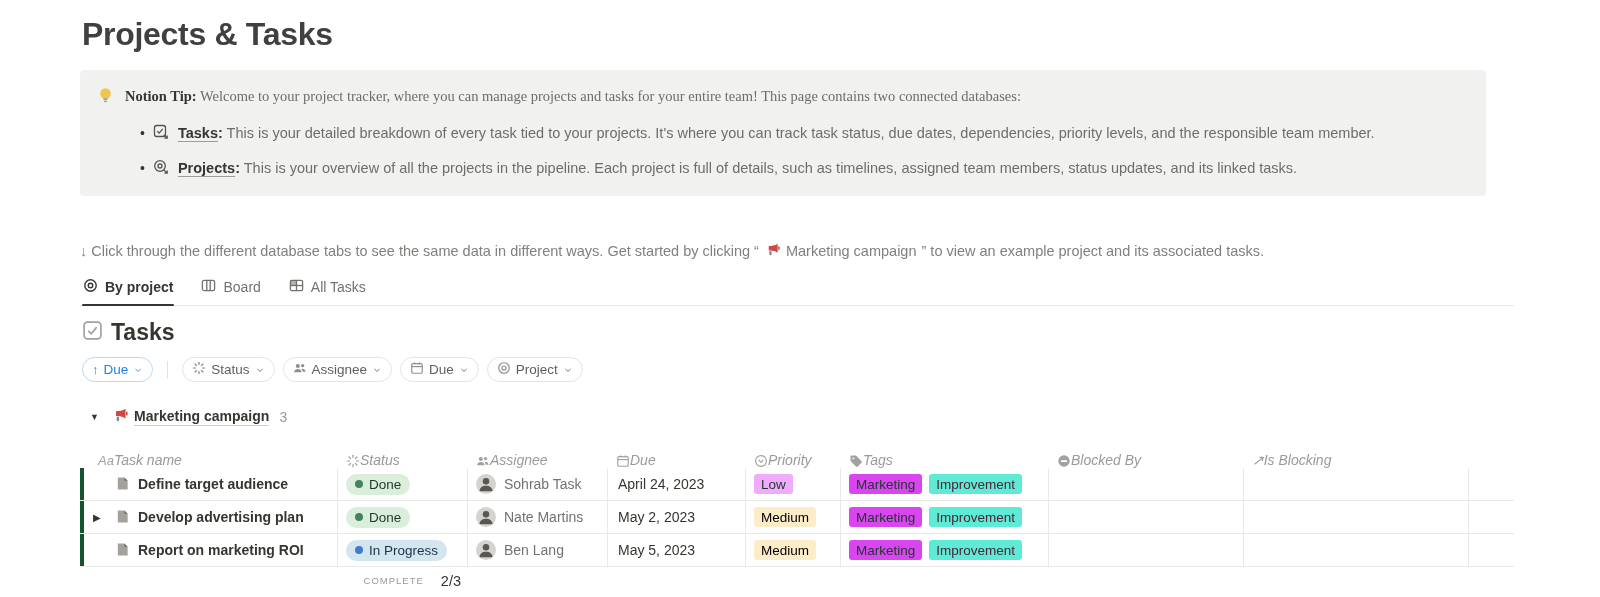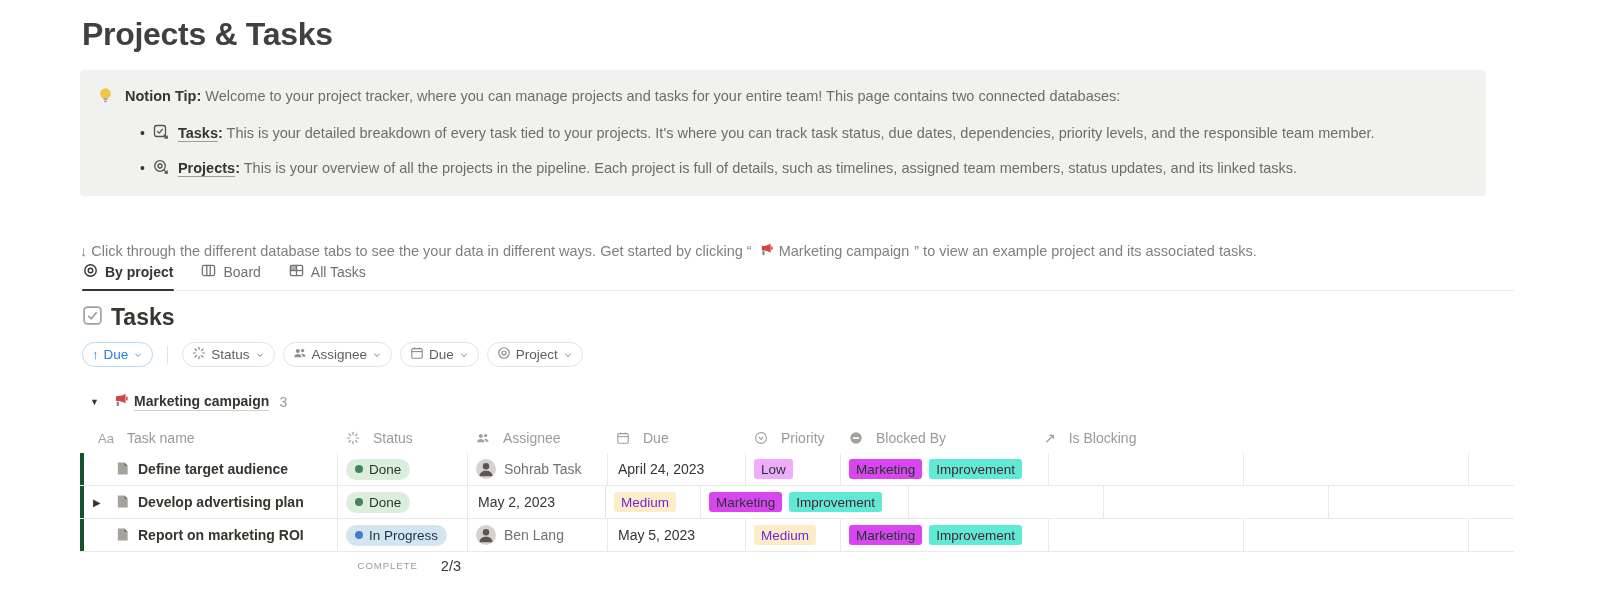--- a/index.html
+++ b/index.html
@@ -4,35 +4,35 @@
 <style>
   * { box-sizing: border-box; margin: 0; padding: 0; }
   html,body { width:1600px; height:597px; background:#fff; overflow:hidden; }
   body { font-family:"Liberation Sans", sans-serif; color:#37352f; }
   .content { position:absolute; left:80px; top:0; width:1434px; padding-top:16px; }
 
   h1.page-title { font-size:32px; font-weight:700; letter-spacing:-0.3px; color:#404040; margin-left:2px; }
 
   
   .callout { margin-top:17px; width:1406px; background:#f1f1ef; border-radius:4px; padding:15px 16px; font-size:14.5px; line-height:22px; color:#6e6d69; }
-  .callout-lead { display:flex; align-items:flex-start; gap:9px; }
+  .callout-lead { display:flex; align-items:flex-start; gap:9px;font-family:Liberation Serif, serif; }
   .callout-lead .bulb { flex:0 0 20px; margin-top:1px; }
   .lead-bold { font-weight:700; color:#37352f; }
   .bullet-row { display:flex; align-items:flex-start; gap:8px; padding-left:44px; margin-top:11px; }
   .bullet-dot { color:#37352f; flex:0 0 auto; font-size:14px; }
   .bullet-icon { flex:0 0 17px; margin-top:2px; color:#55534e; }
   .bullet-label { font-weight:700; color:#37352f; text-decoration:underline; text-decoration-color:#9f9d99; text-underline-offset:3px; }
   .bullet-colon { font-weight:700; color:#37352f; }
 
   
   .instruction { margin-top:46px; font-size:14.5px; color:#81807c; display:flex; align-items:center; gap:5px; }
   .instruction .mega { margin:0 1px; }
 
   
-  .tabs { display:flex; gap:26px; border-bottom:1px solid #e9e9e7; height:31px; align-items:flex-start; padding-left:2px; }
+  .tabs { margin-top:15px; display:flex; gap:26px; border-bottom:1px solid #e9e9e7; height:31px; align-items:flex-start; padding-left:2px; }
   .tab { display:flex; align-items:center; gap:7px; font-size:14px; color:#73726e; padding:3px 1px 9px; cursor:default; position:relative; }
   .tab.active { color:#37352f; font-weight:700; }
   .tab.active::after { content:""; position:absolute; left:0; right:0; bottom:-1px; height:2px; background:#37352f; border-radius:1px; }
 
   
   .db-heading { margin-top:13px; display:flex; align-items:center; gap:8px; padding-left:2px; }
   .db-heading .db-title { font-size:23px; font-weight:700; color:#37352f; }
 
   
   .filters { margin-top:11px; display:flex; align-items:center; gap:8px; padding-left:2px; }
@@ -45,21 +45,21 @@
   
   .group-row { margin-top:25px; display:flex; align-items:center; padding-left:10px; }
   .group-toggle { width:22px; font-size:9px; color:#37352f; }
   .group-icon { width:16px; margin-right:6px; }
   .group-name { font-size:14px; font-weight:700; color:#37352f; border-bottom:1px solid #cfcdc9; padding-bottom:1px; }
   .group-count { margin-left:10px; font-size:14px; color:#9b9a97; }
 
   
   .table { margin-top:11px; width:1434px; }
   .hrow { display:flex; height:30px; align-items:center; color:#9b9a97; font-size:14px; }
-  .hcell { display:flex; align-items:center; gap:13px; padding:0 8px; height:100%; }
+  .hcell { display:flex; align-items:flex-end; gap:0; padding:0 8px; height:100%;font-style:italic; }
   .hcell svg, .hcell .hicon-text { color:#a3a19d; }
   .hicon-text { font-size:13px; letter-spacing:0; }
   .col-name{width:258px} .col-status{width:130px} .col-assignee{width:140px}
   .col-due{width:138px} .col-priority{width:95px} .col-tags{width:208px}
   .col-blocked{width:195px} .col-blocking{width:225px} .col-extra{width:45px}
   .hcell.col-name { padding-left:18px; }
 
   .trow { display:flex; height:33px; border-bottom:1px solid #e9e9e7; font-size:14px; }
   .trow:first-of-type { border-top:1px solid #e9e9e7; }
   .tcell { display:flex; align-items:center; height:100%; border-right:1px solid #e9e9e7; padding:0 8px; overflow:hidden; }
@@ -74,29 +74,29 @@
 
   .status-pill { display:inline-flex; align-items:center; gap:6px; height:21px; padding:0 9px; border-radius:11px; font-size:13.5px; white-space:nowrap; }
   .status-pill .dot { width:8px; height:8px; border-radius:50%; flex:0 0 8px; }
   .status-pill[data-status="done"] { background:#dbeddb; color:#1c3829; }
   .status-pill[data-status="done"] .dot { background:#458262; }
   .status-pill[data-status="in-progress"] { background:#d3e5ef; color:#183347; }
   .status-pill[data-status="in-progress"] .dot { background:#447acb; }
 
   .chip-sm { display:inline-flex; align-items:center; height:20px; padding:0 7px; border-radius:3px; font-size:13.5px; white-space:nowrap; }
   .chip-sm[data-priority="low"] { background:#f0abfc; color:#1c3829; }
-  .chip-sm[data-priority="medium"] { background:#fdecc8; color:#6d28d9; }
+  .chip-sm[data-priority="medium"] { background:#fdecc8; color:#000000; }
   .tag-green { background:#d946ef; color:#1c3829; margin-right:7px; }
   .tag-pink { background:#5eead4; color:#4c2337; }
 
   .footer-row { display:flex; margin-top:0; height:27px; align-items:center; }
   .f-name { width:258px; }
   .f-status { width:130px; display:flex; justify-content:flex-end; align-items:center; padding-right:7px; }
   .f-label { font-size:9.5px; letter-spacing:1px; color:#9b9a97; }
-  .f-value { font-size:14.5px; color:#37352f; margin-left:23px; }
+  .f-value { font-size:14.5px; color:#37352f; margin-left:17px; }
 </style>
 </head>
 <body>
 
 <div class="content">
 
   <h1 class="page-title">Projects &amp; Tasks</h1>
 
   <div class="callout">
     <div class="callout-lead">
@@ -129,21 +129,21 @@
             <circle cx="7" cy="7" r="5.3" fill="none" stroke="#55534e" stroke-width="1.3"></circle>
             <circle cx="7" cy="7" r="2" fill="none" stroke="#55534e" stroke-width="1.3"></circle>
             <path d="M10.6 10.6 L14.2 14.2 M14.2 11.4 V14.2 H11.4" fill="none" stroke="#55534e" stroke-width="1.3"></path>
           </svg>
       </span>
       <span><span class="bullet-label">Projects</span><span class="bullet-colon">:</span><span> This is your overview of all the projects in the pipeline. Each project is full of details, such as timelines, assigned team members, status updates, and its linked tasks.</span></span>
     </div>
   </div>
 
   <div class="instruction">
-    <span>↓ Click through the different database tabs to see the your data in different ways. Get started by clicking “</span>
+    <span>↓ Click through the different database tabs to see the same data in different ways. Get started by clicking “</span>
       <span class="mega"><svg width="15" height="15" viewBox="0 0 16 16">
           <path d="M13.5 1.8 v9.6 c-3-2-6-2.4-9.5-2.4 v-4.8 c3.5 0 6.5-.4 9.5-2.4 z" fill="#cf4944"></path>
           <rect x="4.6" y="9.6" width="2.5" height="4.6" rx="1.1" fill="#8a8984"></rect>
           <rect x="14" y="4.6" width="1.6" height="4" rx="0.8" fill="#cf4944"></rect>
         </svg></span>
       <span>Marketing campaign</span>
       <span>” to view an example project and its associated tasks.</span>
   </div>
 
   <div class="tabs">
@@ -289,20 +289,27 @@
             <line x1="10.8" y1="1.6" x2="10.8" y2="3.8" stroke="#a3a19d" stroke-width="1.3"></line>
           </svg>
           <span>Due</span>
         </div>
       <div class="hcell col-priority">
           <svg width="14" height="14" viewBox="0 0 16 16">
             <circle cx="8" cy="8" r="6.2" fill="none" stroke="#a3a19d" stroke-width="1.3"></circle>
             <path d="M5.4 6.8 L8 9.6 L10.6 6.8" fill="none" stroke="#a3a19d" stroke-width="1.3"></path>
           </svg>
           <span>Priority</span>
+        </div>
+      <div class="hcell col-tags">
+          <svg width="14" height="14" viewBox="0 0 16 16">
+            <path d="M1.8 2.6 a0.8 0.8 0 0 1 0.8 -0.8 L8 1.8 L14.2 8 a1.5 1.5 0 0 1 0 2.1 L10.1 14.2 a1.5 1.5 0 0 1 -2.1 0 L1.8 8 Z" fill="#a3a19d"></path>
+            <circle cx="5" cy="5" r="1.1" fill="#fff"></circle>
+          </svg>
+          <span>Tags</span>
         </div>
       <div class="hcell col-blocked">
           <svg width="14" height="14" viewBox="0 0 16 16">
             <circle cx="8" cy="8" r="6.5" fill="#a3a19d"></circle>
             <rect x="4.3" y="7" width="7.4" height="2" rx="1" fill="#fff"></rect>
           </svg>
           <span>Blocked By</span>
         </div>
       <div class="hcell col-blocking">
           <span>↗</span>
@@ -358,20 +365,29 @@
               <path d="M10 1.5 v3.5 h3.5 z" fill="#6f6e6b"></path>
             </svg></span>
         <span class="task-name">Develop advertising plan</span>
       </div>
       <div class="tcell col-status">
           <span class="status-pill" data-status="done">
             <span class="dot"></span>
             <span>Done</span>
           </span>
         </div>
+      <div class="tcell col-assignee">
+          <span class="avatar">
+            <svg width="20" height="20" viewBox="0 0 16 16" fill="#5a5752">
+              <circle cx="8" cy="5.8" r="2.6"></circle>
+              <path d="M2.8 13.8 c0-3 2.3-4.5 5.2-4.5 s5.2 1.5 5.2 4.5 z"></path>
+            </svg>
+          </span>
+          <span class="assignee-name">Nate Martins</span>
+        </div>
       <div class="tcell col-due">
           <span class="due-text">May 2, 2023</span>
         </div>
       <div class="tcell col-priority">
           <span class="chip-sm" data-priority="medium">Medium</span>
         </div>
       <div class="tcell col-tags">
           <span class="chip-sm tag-green">Marketing</span>
           <span class="chip-sm tag-pink">Improvement</span>
         </div>

